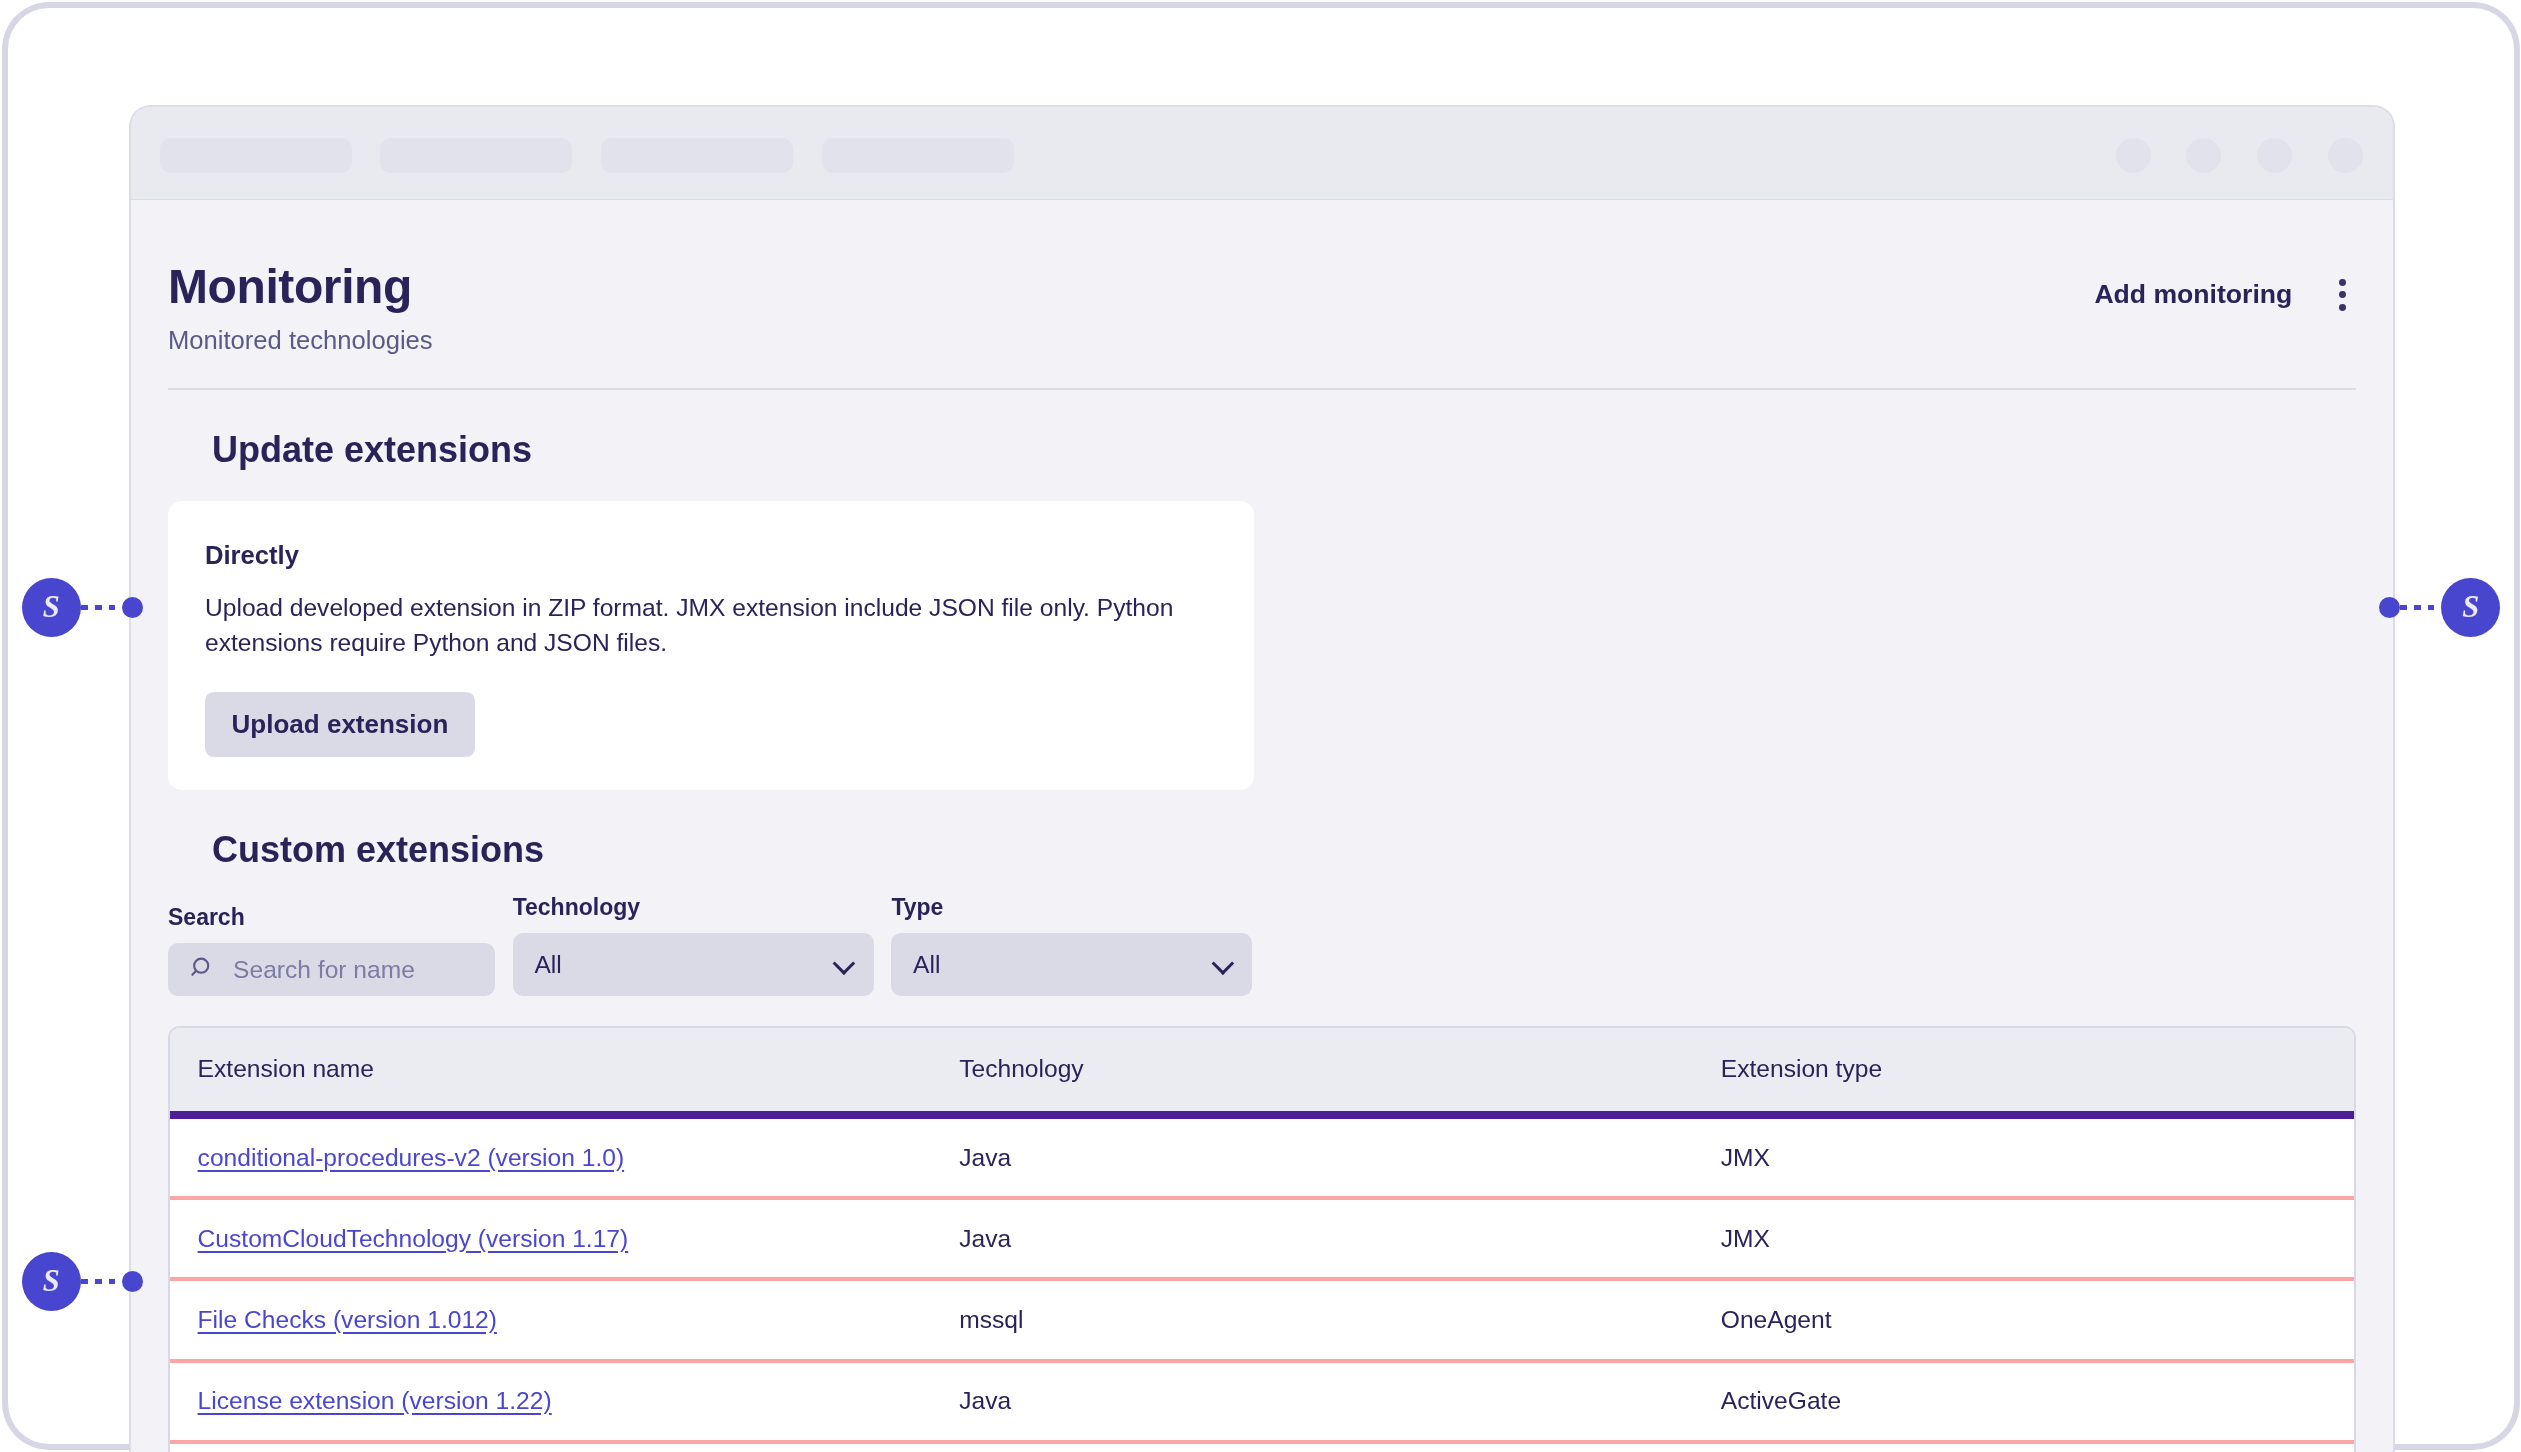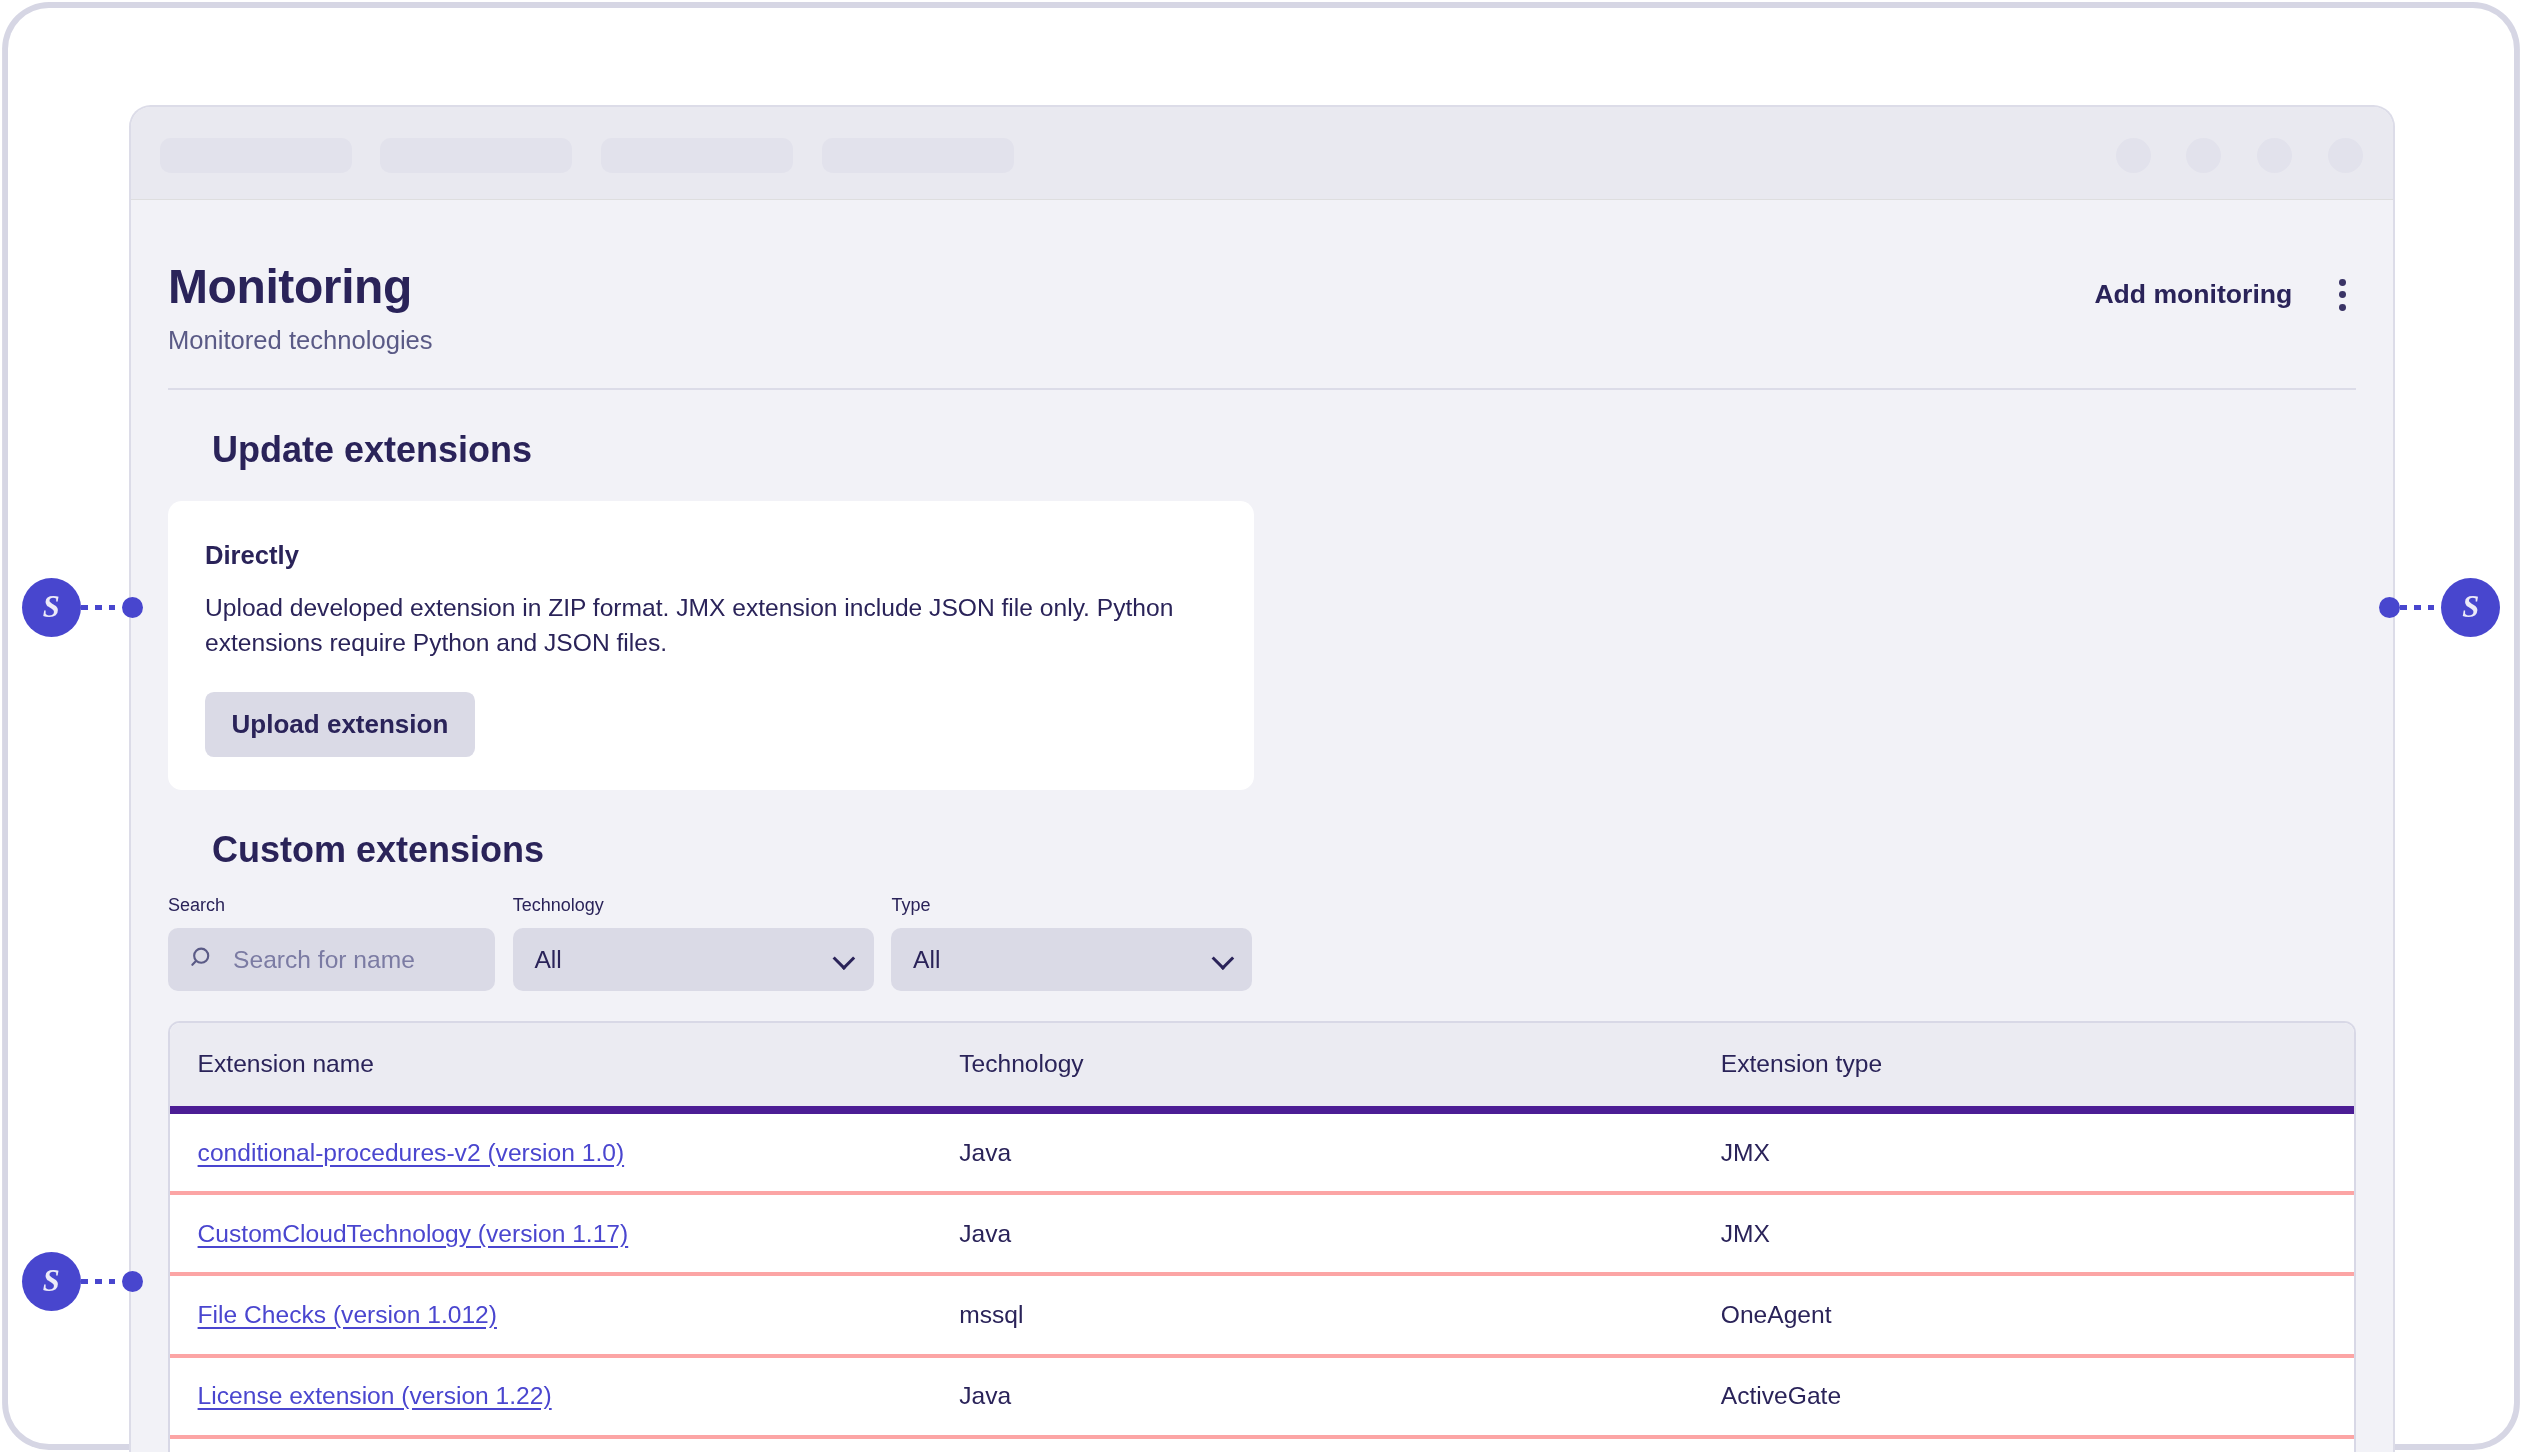--- a/index.html
+++ b/index.html
@@ -208,29 +208,30 @@
 
   
   .filters {
     display: flex;
     gap: 17.7px;
     margin-top: 28.6px;
     align-items: flex-end;
   }
   .filter-group { display: flex; flex-direction: column; }
   .filter-label {
-    font-size: 18px;
+    font-size: 23px;
     color: #2a2359;
     margin-bottom: 13.8px;
     line-height: 1;
+    font-weight: bold;
   }
   .search-box {
     position: relative;
     width: 327px;
-    height: 63px;
+    height: 53px;
     background: #dadae6;
     border-radius: 9.9px;
     display: flex;
     align-items: center;
     padding-left: 21.7px;
     box-sizing: border-box;
     cursor: text;
   }
   .search-input {
     border: none;

